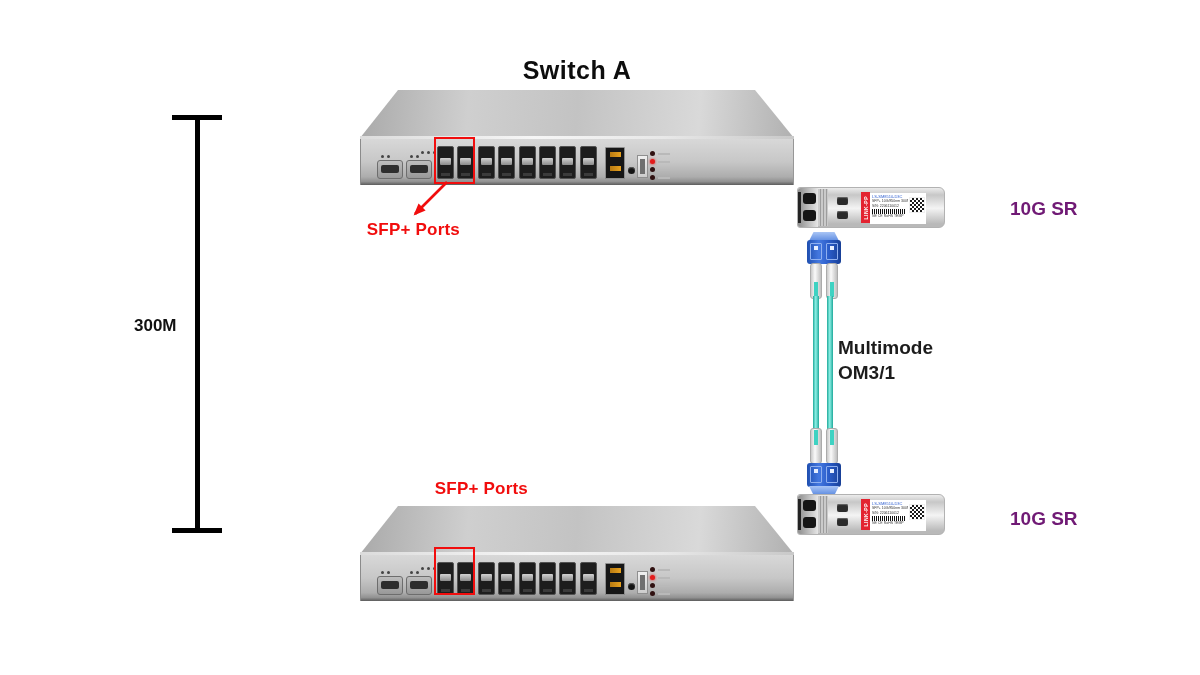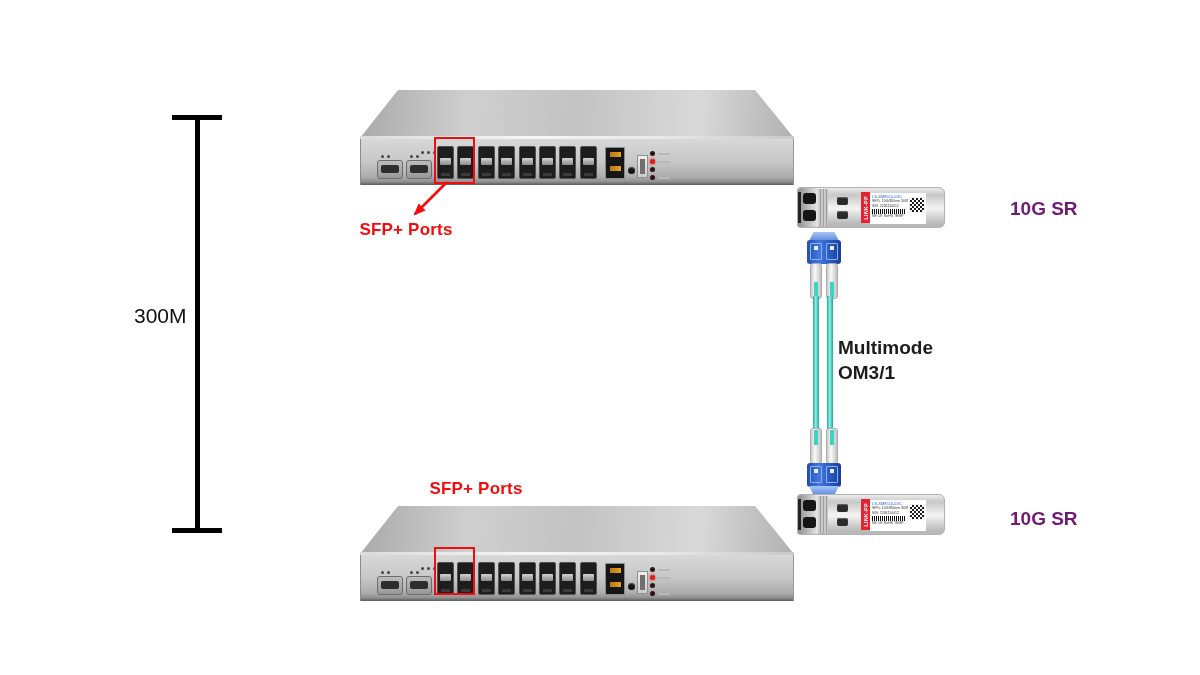--- a/index.html
+++ b/index.html
@@ -3,23 +3,23 @@
 <meta charset="utf-8">
 <style>
   html,body{margin:0;padding:0;background:#fff;}
   .stage{position:relative;width:1200px;height:675px;background:#ffffff;overflow:hidden;
          font-family:"Liberation Sans",sans-serif;}
   .stage *{box-sizing:border-box;}
 
   
   .sw-title{position:absolute;width:434px;text-align:center;font-size:25px;font-weight:bold;
             color:#0d0d0d;letter-spacing:.5px;}
-  .red-label{position:absolute;font-size:17px;font-weight:bold;color:#f10d0d;text-align:center;
+  .red-label{position:absolute;font-size:17px;font-weight:bold;color:#f10d0d;text-align:right;
              letter-spacing:.2px;white-space:nowrap;}
-  .dist-label{position:absolute;left:134px;top:304px;font-size:21px;font-weight:normal;color:#111;}
+  .dist-label{position:absolute;left:134px;top:316px;font-size:17px;font-weight:bold;color:#111;}
   .sr-label{position:absolute;left:982px;font-size:19px;font-weight:bold;color:#701a75;white-space:nowrap;margin-left:28px;}
   .cable-label{position:absolute;left:838px;top:335px;font-size:19px;font-weight:bold;color:#1c1c1c;
                line-height:25px;}
 
   
   .m-line{position:absolute;left:195px;top:117px;width:5px;height:414px;background:#000;}
   .m-cap{position:absolute;left:172px;width:50px;height:5px;background:#000;}
   .m-cap-top{top:115px;} .m-cap-bot{top:528px;}
 
   
@@ -121,20 +121,21 @@
 </head>
 <body>
 
 <div class="stage">
 
   <div class="m-cap m-cap-top"></div>
   <div class="m-line"></div>
   <div class="m-cap m-cap-bot"></div>
   <div class="dist-label">300M</div>
 
+  <div class="sw-title" style="left:360px;top:56px">Switch A</div>
   <div class="switch" style="left:360px;top:90px">
     <div class="sw-top"></div>
     <div class="sw-edge"></div>
     <div class="sw-front">
       <div class="qsfp" style="left:16px"></div>
       <div class="qsfp" style="left:45px"></div>
       <div class="dots2" style="left:20px">
           <s></s>
           <s></s>
         </div>

